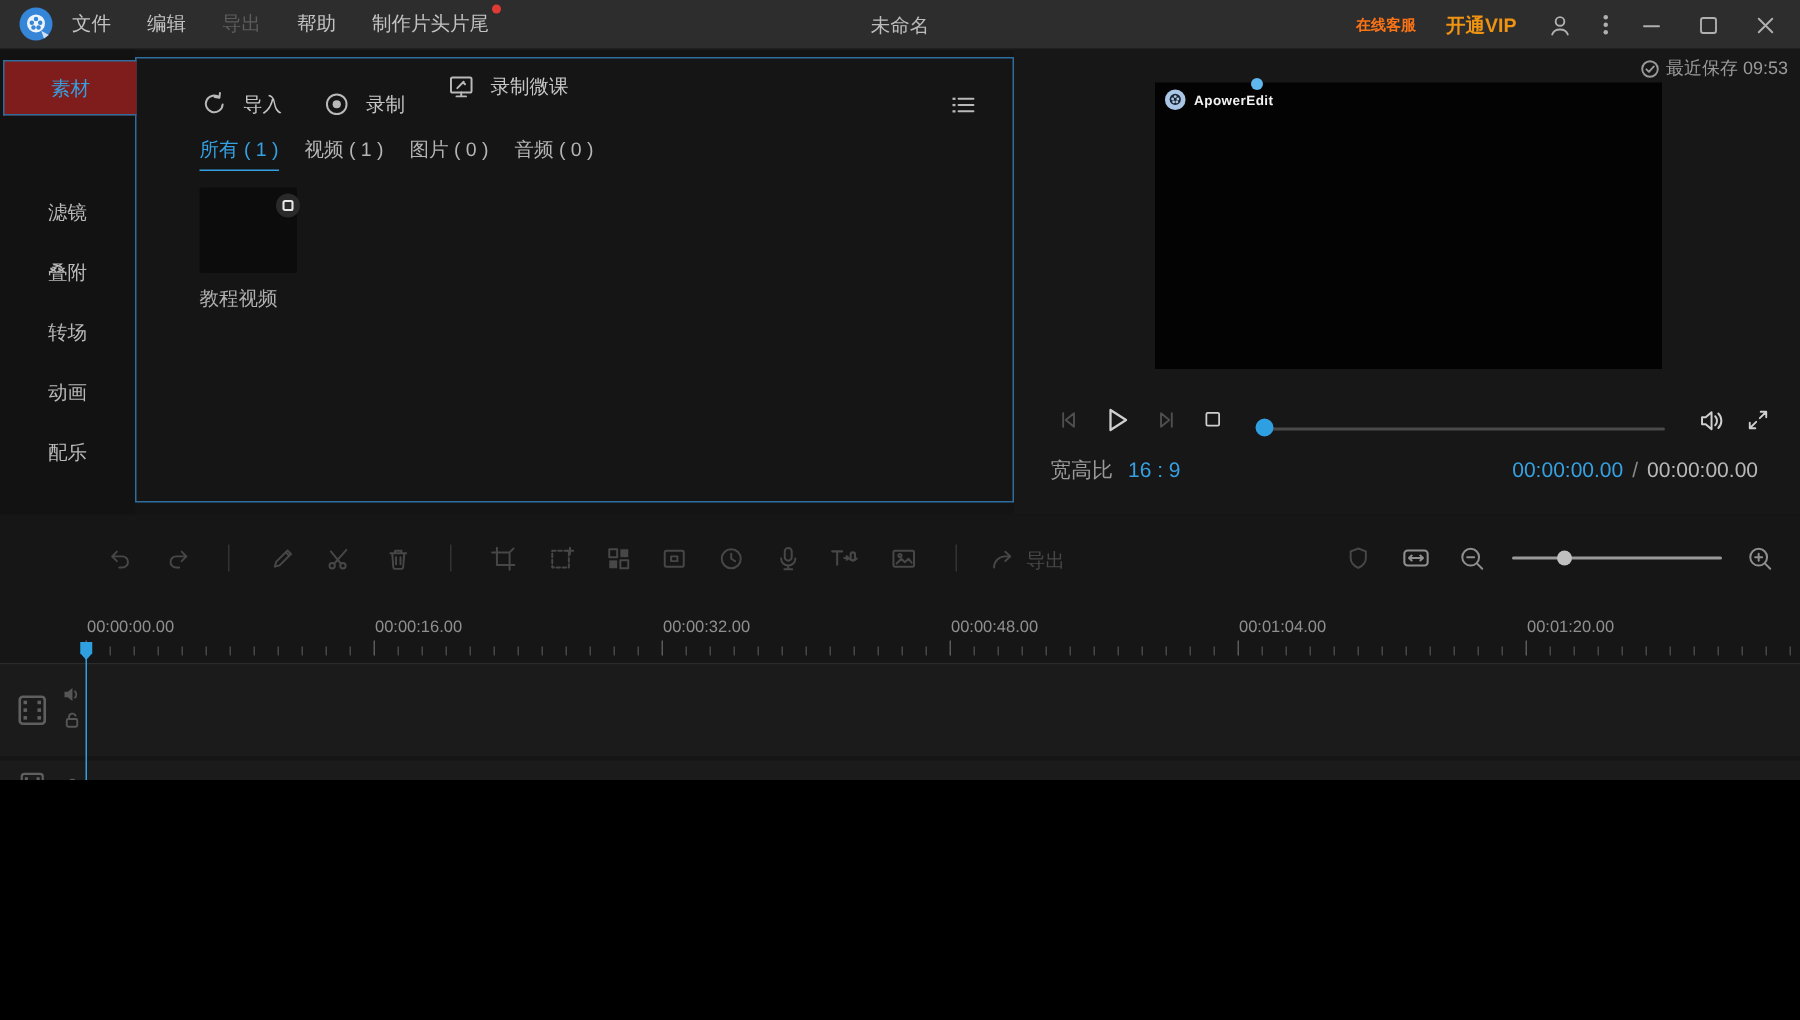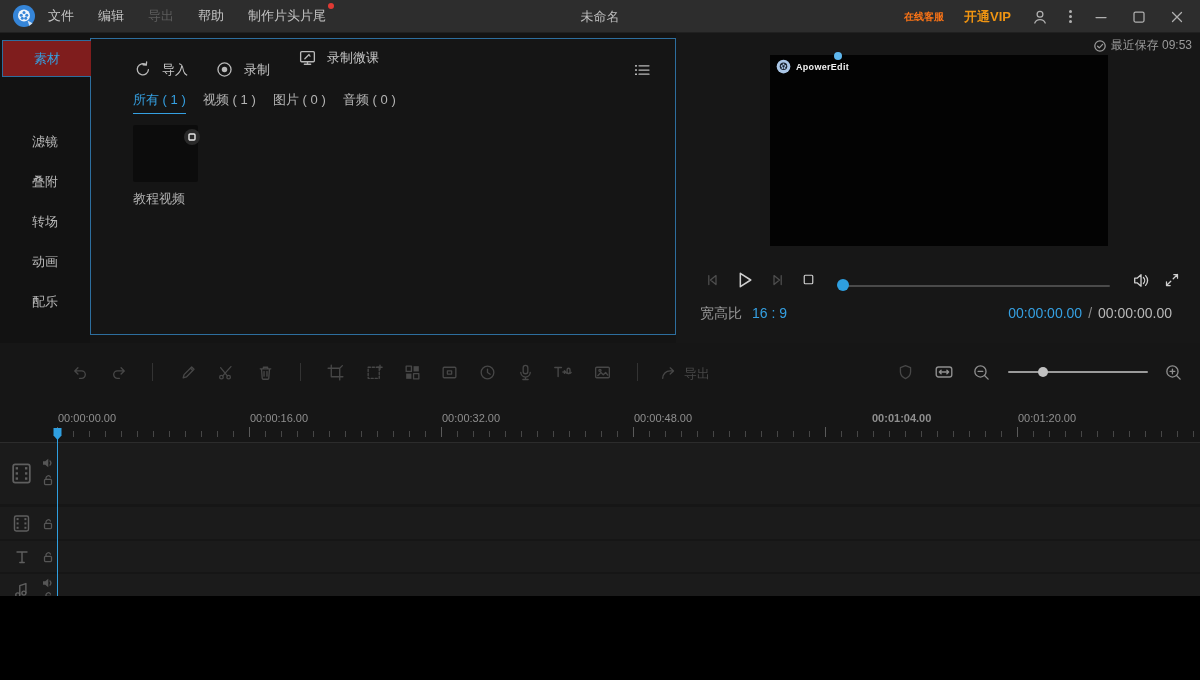--- a/index.html
+++ b/index.html
@@ -1,16 +1,16 @@
 <!DOCTYPE html>
 <html><head>
 <meta charset="utf-8">
 <style>
   html,body{margin:0;padding:0;background:#000;}
-  .stage{position:relative;width:1200px;height:596px;overflow:hidden;
+  .stage{position:relative;width:1200px;height:520px;overflow:hidden;
          background:#151515;font-family:"Liberation Sans",sans-serif;
          -webkit-font-smoothing:antialiased;user-select:none;}
   svg.ic{display:block;fill:none;stroke:currentColor;stroke-width:1.25;
          stroke-linecap:round;stroke-linejoin:round;}
 
   
   .titlebar{position:absolute;left:0;top:0;width:1200px;height:33px;background:#2d2d2d;
             display:flex;align-items:center;border-bottom:1px solid #202020;box-sizing:border-box;}
   .logo{width:24px;height:24px;margin:0 12px 0 12px;}
   .menus{display:flex;gap:24px;font-size:13px;color:#c3c3c3;}
@@ -602,21 +602,21 @@
         <span class="r-tick minor" style="left: 1113px;"></span>
         <span class="r-tick minor" style="left: 1129px;"></span>
         <span class="r-tick minor" style="left: 1145px;"></span>
         <span class="r-tick minor" style="left: 1161px;"></span>
         <span class="r-tick minor" style="left: 1177px;"></span>
         <span class="r-tick minor" style="left: 1193px;"></span>
         <span class="r-label" style="left: 58px;">00:00:00.00</span>
         <span class="r-label" style="left: 250px;">00:00:16.00</span>
         <span class="r-label" style="left: 442px;">00:00:32.00</span>
         <span class="r-label" style="left: 634px;">00:00:48.00</span>
-        <span class="r-label" style="left: 872px; font-weight: bold;">00:01:04.00</span>
+        <span class="r-label" style="left: 826px;">00:01:04.00</span>
         <span class="r-label" style="left: 1018px;">00:01:20.00</span>
       </div>
 
     <div class="track" style="top:100px;height:61px">
       <span class="tk-main" style="left:9px;top:18px">
           <svg class="ic" width="25" height="25" viewBox="0 0 18 18">
             <use href="#i-film"></use>
           </svg>
         </span>
       <span class="tk-sub" style="top:14px">

